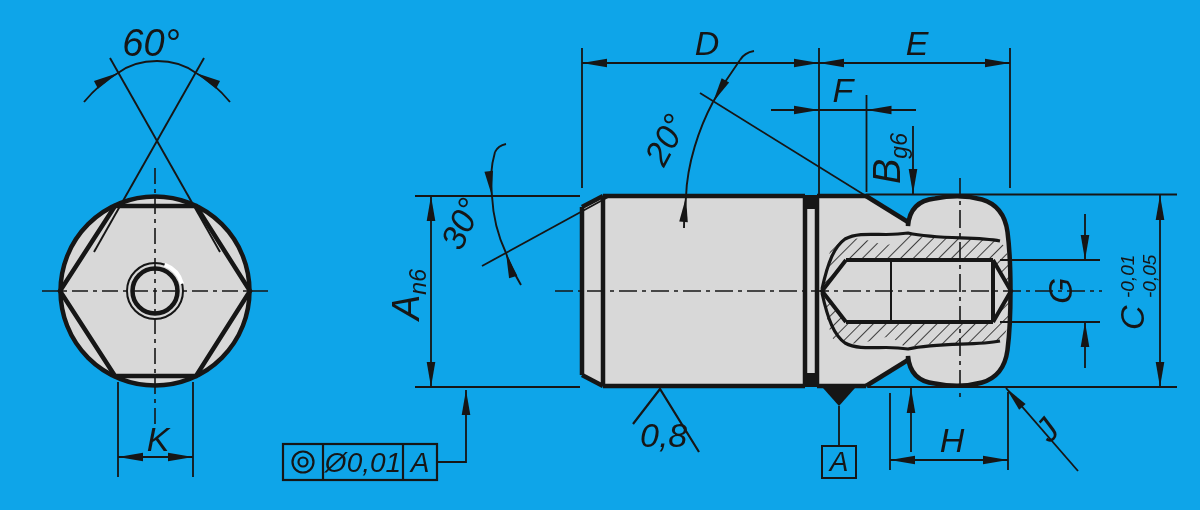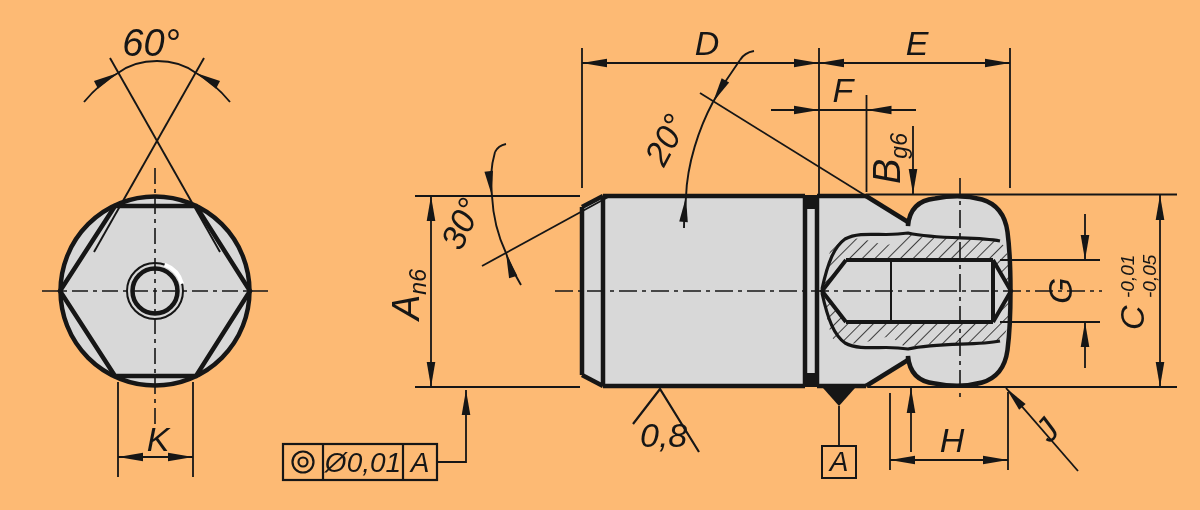--- a/index.html
+++ b/index.html
@@ -1,16 +1,16 @@
 <!DOCTYPE html>
 <html><head>
 <meta charset="utf-8">
 <style>
   html,body{margin:0;padding:0;background:#ffffff;}
-  .stage{position:relative;width:1200px;height:510px;background:#fdba74;overflow:hidden;
+  .stage{position:relative;width:1200px;height:510px;background:#0ea5e9;overflow:hidden;
          font-family:"Liberation Sans", sans-serif;}
   svg{display:block;}
   text{font-family:"Liberation Sans", sans-serif;font-style:italic;fill:#161616;}
   .dimtxt{font-size:34px;}
   .dimtxt-big{font-size:38px;}
   .sub{font-size:23px;}
   .tol{font-size:19px;}
   .frametxt{font-size:28px;}
 </style>
 </head>

